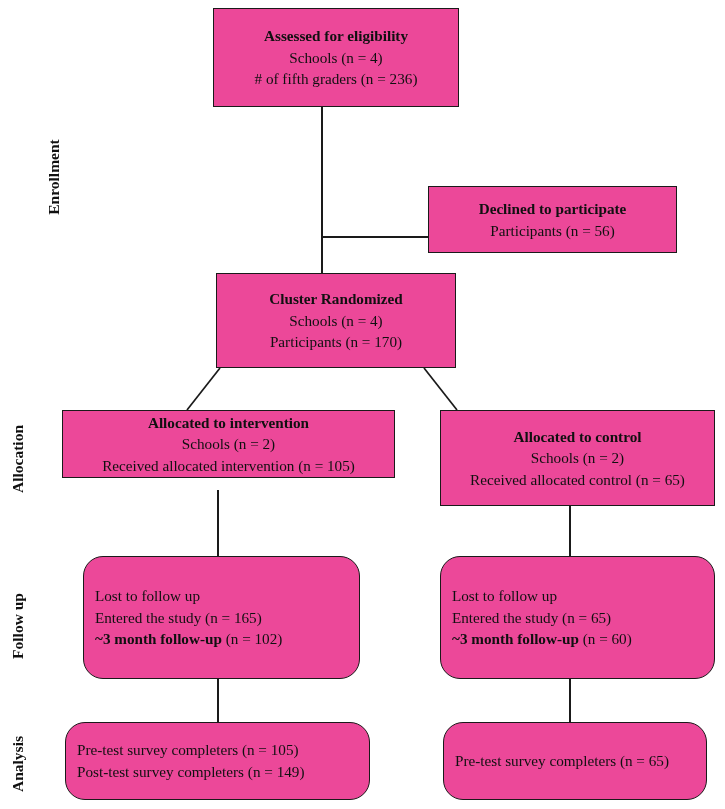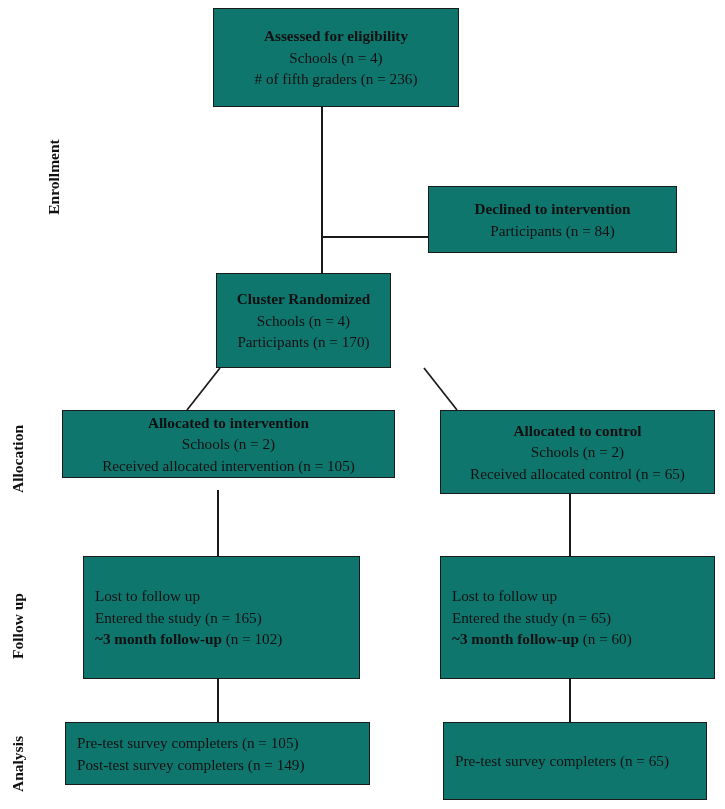--- a/index.html
+++ b/index.html
@@ -21,30 +21,30 @@
     left: 0;
     top: 0;
     width: 725px;
     height: 809px;
     pointer-events: none;
   }
   .node {
     position: absolute;
     box-sizing: border-box;
     border: 1.6px solid #1a1a1a;
-    background: #0f766e;
+    background: #ec4899;
     display: flex;
     flex-direction: column;
     justify-content: center;
     font-size: 15.2px;
     line-height: 1.42;
     z-index: 2;
   }
   .node.centered { align-items: center; text-align: center; }
-  .node.left-align { align-items: flex-start; text-align: left; padding-left: 11px; }
+  .node.left-align { align-items: flex-start; text-align: left; padding-left: 11px; border-radius: 20px; }
   .node .ln { display: block; white-space: nowrap; }
   .node .ln.bold { font-weight: bold; }
   .node .ln .bold-seg { font-weight: bold; }
   .node .ln .norm-seg { font-weight: normal; }
 
   .stage-label {
     position: absolute;
     font-family: "Liberation Serif", "DejaVu Serif", serif;
     font-size: 15.5px;
     font-weight: bold;
@@ -91,55 +91,55 @@
 
   <div class="stage-label" style="left:18px; top:755px; width:120px; margin-left:-60px;">Analysis</div>
 
   <div class="node centered" style="left:213px; top:8px; width:246px; height:99px;">
     <span class="ln bold">Assessed for eligibility</span>
     <span class="ln">Schools (n = 4)</span>
     <span class="ln"># of fifth graders (n = 236)</span>
   </div>
 
   <div class="node centered" style="left:428px; top:186px; width:249px; height:67px;">
-    <span class="ln bold">Declined to intervention</span>
-    <span class="ln">Participants (n = 84)</span>
+    <span class="ln bold">Declined to participate</span>
+    <span class="ln">Participants (n = 56)</span>
   </div>
 
-  <div class="node centered" style="left:216px; top:273px; width:175px; height:95px;">
+  <div class="node centered" style="left:216px; top:273px; width:240px; height:95px;">
     <span class="ln bold">Cluster Randomized</span>
     <span class="ln">Schools (n = 4)</span>
     <span class="ln">Participants (n = 170)</span>
   </div>
 
   <div class="node centered" style="left:62px; top:410px; width:333px; height:68px;">
     <span class="ln bold">Allocated to intervention</span>
     <span class="ln">Schools (n = 2)</span>
     <span class="ln">Received allocated intervention (n = 105)</span>
   </div>
 
-  <div class="node centered" style="left:440px; top:410px; width:275px; height:84px;justify-content:center;">
+  <div class="node centered" style="left:440px; top:410px; width:275px; height:96px;justify-content:center;">
     <span class="ln bold">Allocated to control</span>
     <span class="ln">Schools (n = 2)</span>
     <span class="ln">Received allocated control (n = 65)</span>
   </div>
 
   <div class="node left-align" style="left:83px; top:556px; width:277px; height:123px;">
     <span class="ln">Lost to follow up</span>
     <span class="ln">Entered the study (n = 165)</span>
     <span class="ln"><span class="bold-seg">~3 month follow-up</span><span class="norm-seg"> (n = 102)</span></span>
   </div>
 
   <div class="node left-align" style="left:440px; top:556px; width:275px; height:123px;">
     <span class="ln">Lost to follow up</span>
     <span class="ln">Entered the study (n = 65)</span>
     <span class="ln"><span class="bold-seg">~3 month follow-up</span><span class="norm-seg"> (n = 60)</span></span>
   </div>
 
-  <div class="node left-align" style="left:65px; top:722px; width:305px; height:63px;font-family:Liberation Serif, serif;">
+  <div class="node left-align" style="left:65px; top:722px; width:305px; height:78px;font-family:Liberation Serif, serif;">
     <span class="ln">Pre-test survey completers (n = 105)</span>
     <span class="ln">Post-test survey completers (n = 149)</span>
   </div>
 
   <div class="node left-align" style="left:443px; top:722px; width:264px; height:78px;">
     <span class="ln">Pre-test survey completers (n = 65)</span>
   </div>
 
 </div>
 

